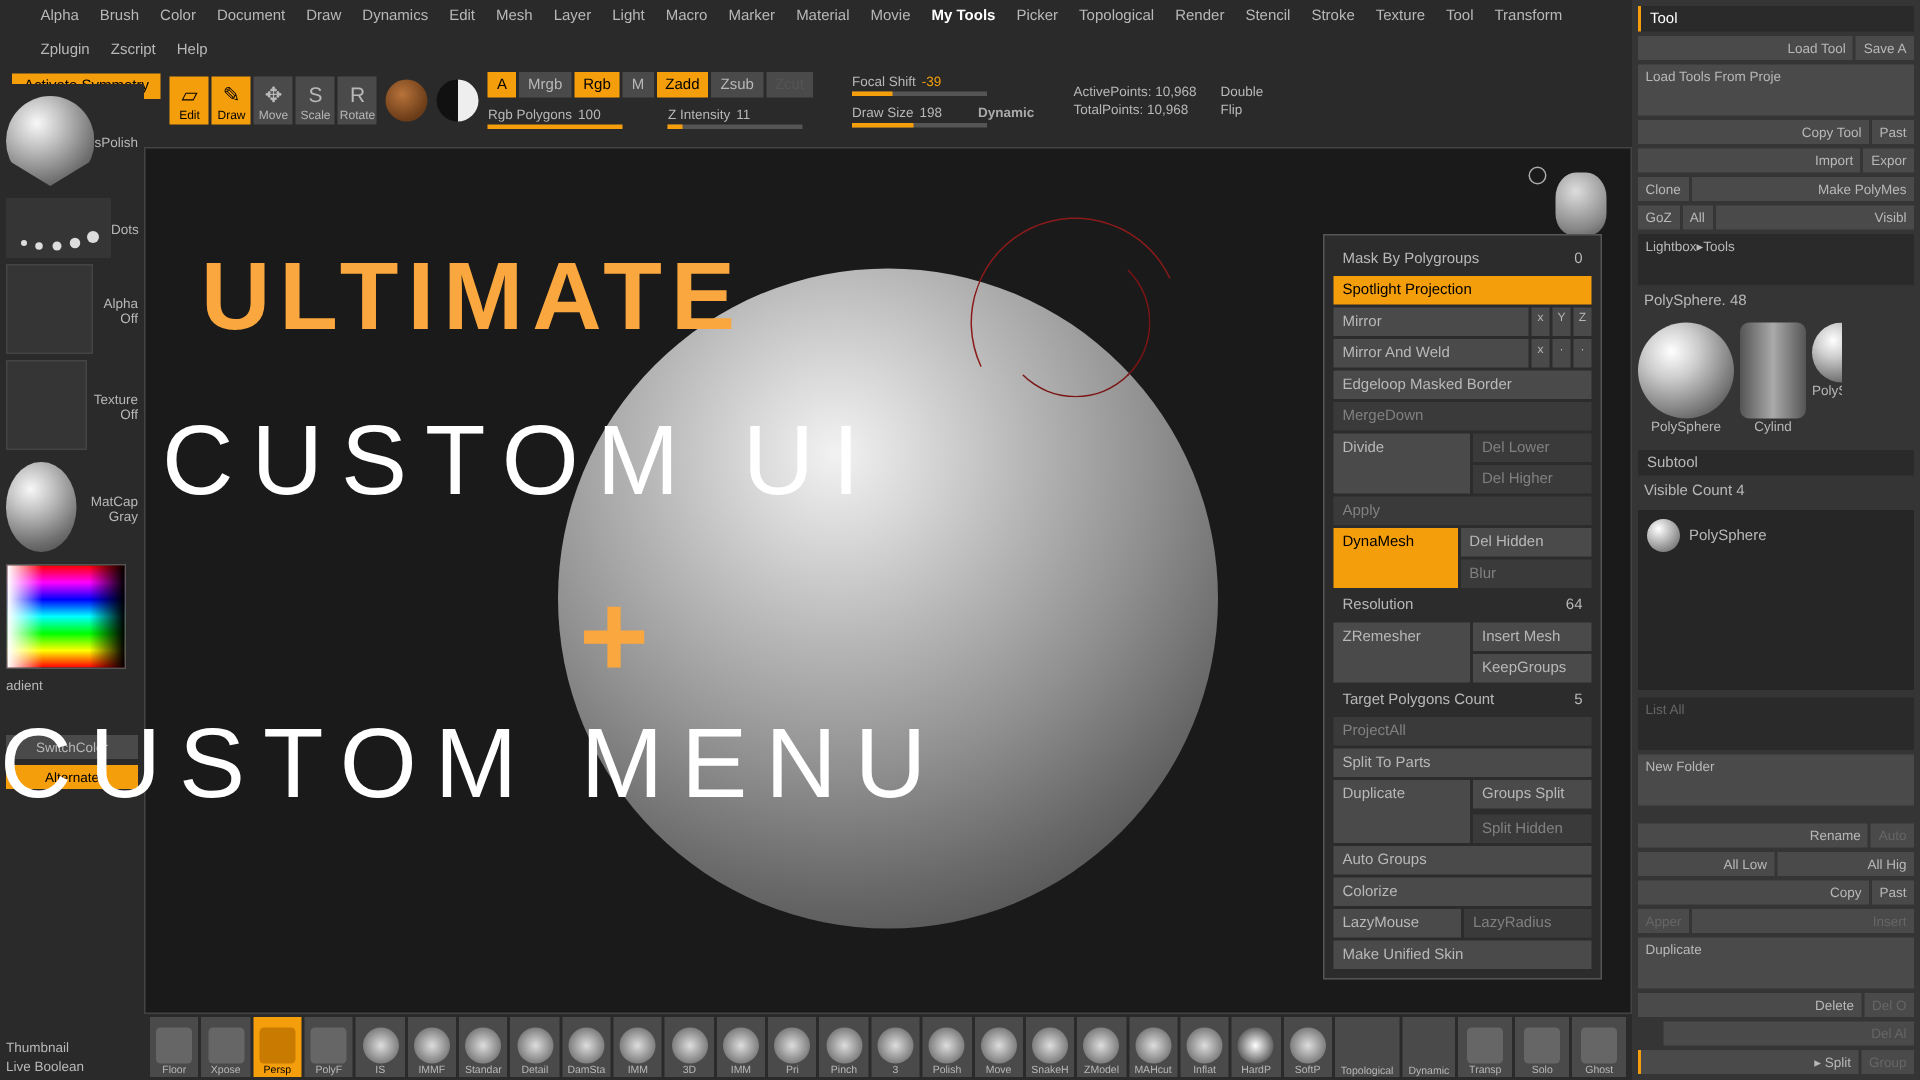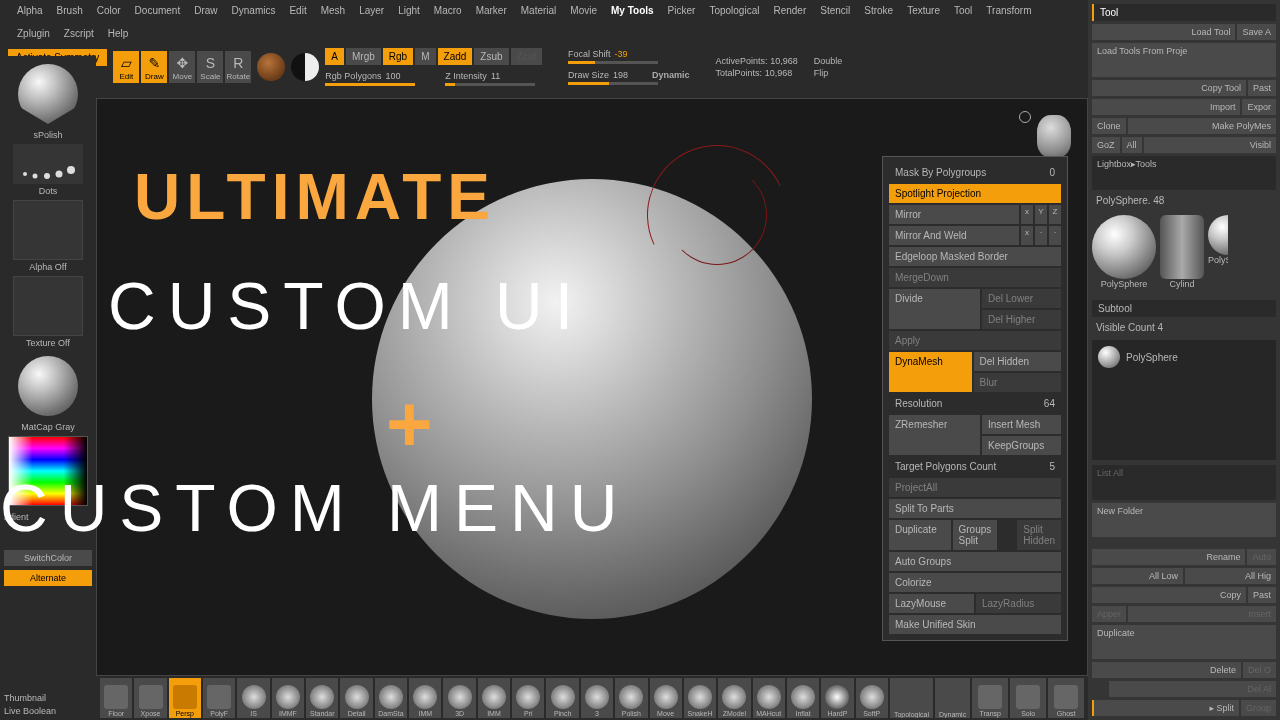--- a/index.html
+++ b/index.html
@@ -12,21 +12,21 @@
     --text-dim:#808080;
     --orange:#f59e0b;
     --orange-text:#f9a73e;
     --dark:#1e1e1e;
     --border:#555;
   }
   *{box-sizing:border-box;margin:0;padding:0;font-family:Arial,Helvetica,sans-serif;}
   body{background:var(--bg);color:var(--text);font-size:10px;overflow:hidden;width:1280px;height:720px;position:relative;}
   
   
-  .menubar{display:flex;flex-wrap:wrap;padding:2px 10px;gap:0;background:var(--bg);font-size:10px;}
+  .menubar{display:flex;flex-wrap:wrap;padding:2px 20px;gap:0;background:var(--bg);font-size:10px;}
   .menubar span{padding:3px 7px;color:var(--text);cursor:pointer;}
   .menubar span.active{color:#fff;font-weight:bold;}
   
   
   .toolbar{display:flex;align-items:center;padding:4px 8px;gap:6px;background:var(--bg);font-size:10px;}
   .activate-sym{background:var(--orange);color:#000;padding:3px 8px;}
   .tb-label{padding:3px 6px;}
   .tb-group{display:flex;gap:2px;align-items:center;}
   .tb-iconbtn{width:26px;height:32px;background:var(--btn);display:flex;flex-direction:column;align-items:center;justify-content:flex-end;font-size:8px;padding-bottom:2px;}
   .tb-iconbtn.active{background:var(--orange);color:#000;}
@@ -35,21 +35,21 @@
   .tag{background:var(--btn);padding:3px 6px;}
   .tag.on{background:var(--orange);color:#000;}
   .slider-row{display:flex;flex-direction:column;gap:2px;font-size:9px;}
   .slider-label{display:flex;gap:4px;}
   .slider-track{height:3px;width:90px;background:#555;position:relative;}
   .slider-fill{height:100%;background:var(--orange);}
   .stat-col{display:flex;flex-direction:column;font-size:9px;gap:2px;}
   
   
   .left-pal{position:absolute;left:0;top:56px;width:96px;background:var(--bg);padding:4px;display:flex;flex-direction:column;gap:4px;}
-  .pal-tool{display:flex;flex-direction:column;align-items:center;text-align:right;}
+  .pal-tool{display:flex;flex-direction:row;align-items:center;text-align:right;}
   .pal-swatch{width:70px;height:60px;background:var(--panel);border:1px solid #444;}
   .pal-label{font-size:9px;margin-top:2px;}
   .sphere-grad{background:radial-gradient(circle at 35% 30%, #f8f8f8 0%, #c0c0c0 30%, #707070 70%, #404040 100%);border-radius:50%;margin:4px auto;width:60px;height:60px;}
   .dots-s{width:70px;height:40px;background:var(--panel);position:relative;}
   .colorpicker{width:80px;height:70px;background:linear-gradient(to bottom,#ff0000,#ff00ff,#0000ff,#00ffff,#00ff00,#ffff00,#ff0000);position:relative;border:1px solid #555;}
   .colorpicker::after{content:"";position:absolute;inset:0;background:linear-gradient(to right, #fff 0%, transparent 30%, transparent 70%, #000 100%);}
   .switch-btn{background:var(--btn);padding:3px;font-size:9px;text-align:center;}
   .alt-btn{background:var(--orange);color:#000;padding:3px;font-size:9px;text-align:center;}
   
   
@@ -321,21 +321,21 @@
       <div style="display:flex;flex-direction:column;gap:2px;flex:1">
         <div class="ctx-btn">Insert Mesh</div>
         <div class="ctx-btn">KeepGroups</div>
       </div>
     </div>
   <div class="ctx-slider"><span>Target Polygons Count</span>&nbsp;<span>5</span></div>
   <div class="ctx-btn dim">ProjectAll</div>
   <div class="ctx-btn">Split To Parts</div>
   <div class="ctx-row">
       <div class="ctx-btn">Duplicate</div>
-      <div style="display:flex;flex-direction:row;gap:20px;flex:1">
+      <div style="display:flex;flex-direction:column;gap:4px;flex:1">
         <div class="ctx-btn">Groups Split</div>
         <div class="ctx-btn dim">Split Hidden</div>
       </div>
     </div>
   <div class="ctx-btn">Auto Groups</div>
   <div class="ctx-btn">Colorize</div>
   <div class="ctx-row">
       <div class="ctx-btn">LazyMouse</div>
       <div class="ctx-btn dim">LazyRadius</div>
     </div>

